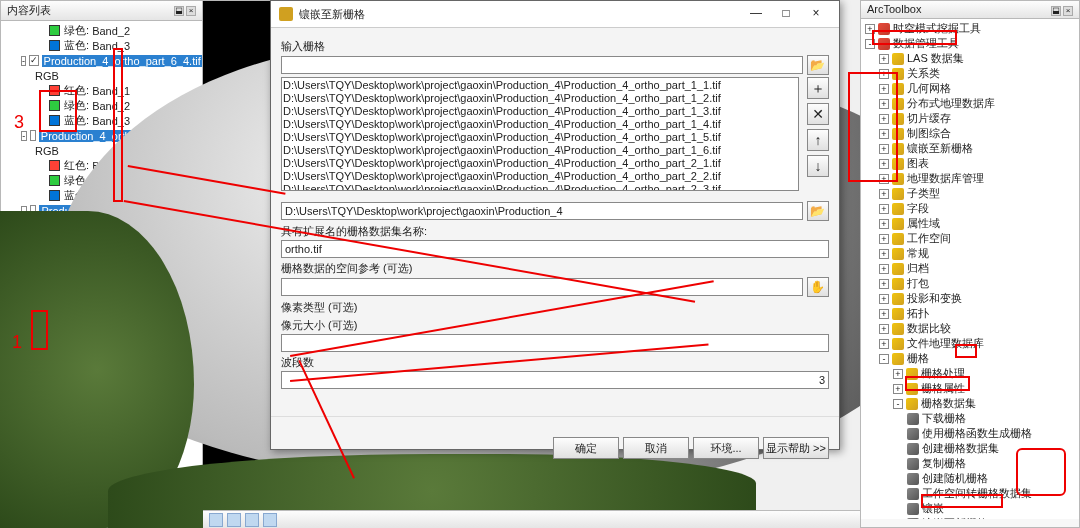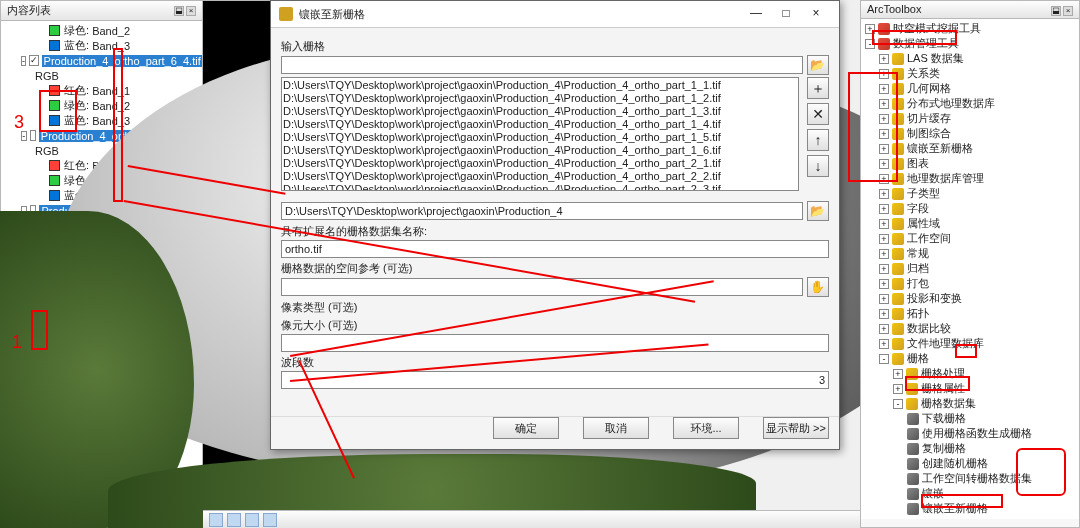--- a/index.html
+++ b/index.html
@@ -26,21 +26,21 @@
 .dialog .titlebar .wbtns span{display:inline-block;width:30px;height:18px;text-align:center;line-height:16px;font-size:12px}
 .dlg-body{padding:8px 10px 6px;height:388px;overflow:hidden}
 .dlg-body label{display:block;font-size:11px;margin:3px 0 1px}
 .dlg-body .fld{display:flex;align-items:center;margin-bottom:2px}
 .dlg-body input[type=text],.dlg-body select{flex:1;height:18px;border:1px solid #888;background:#fff;padding:0 3px;font-size:11px}
 .dlg-body .fbtn{width:22px;height:20px;margin-left:4px;border:1px solid #888;background:linear-gradient(#fdfdfd,#e0e0e0);text-align:center;line-height:18px;font-size:12px}
 .listbox{border:1px solid #888;background:#fff;height:114px;overflow:auto;margin-bottom:10px;font-size:11px;line-height:13px;padding:1px;white-space:nowrap;position:relative}
 .listbox .li{height:13px}
 .sidebtns{position:absolute;right:12px;top:60px;display:flex;flex-direction:column;gap:4px}
 .sidebtns .sb{width:22px;height:22px;border:1px solid #888;background:linear-gradient(#fdfdfd,#e0e0e0);text-align:center;line-height:20px;font-size:14px}
-.dlg-foot{padding:0 10px;display:flex;justify-content:flex-end;gap:24px;border-top:1px solid #ddd}
+.dlg-foot{padding:20px 10px;display:flex;justify-content:flex-end;gap:4px;border-top:1px solid #ddd}
 .dlg-foot button{min-width:66px;height:22px;border:1px solid #888;background:linear-gradient(#fdfdfd,#e0e0e0);font-size:11px}
 .atb{right:0;top:0;width:220px;height:528px}
 .atb-body{background:#fff;height:500px;overflow:hidden;padding:2px;font-size:11px}
 .atb-body .node{display:flex;align-items:center;height:15px;white-space:nowrap}
 .atb-body .exp{width:10px;height:10px;border:1px solid #888;margin-right:3px;text-align:center;line-height:8px;font-size:9px}
 .atb-body .tic{width:12px;height:12px;margin-right:3px;background:linear-gradient(135deg,#e74c3c,#c0392b);border-radius:2px;display:inline-block}
 .atb-body .tic.y{background:linear-gradient(135deg,#f1c40f,#d0a020)}
 .atb-body .tic.g{background:linear-gradient(135deg,#888,#555)}
 .atb-body .d0{padding-left:2px}.atb-body .d1{padding-left:16px}.atb-body .d2{padding-left:30px}.atb-body .d3{padding-left:44px}
 .redbox{position:absolute;border:2px solid #e00;pointer-events:none;z-index:20}
@@ -387,20 +387,24 @@
         <div class="node d3">
           <span class="tic g"></span>
           <span>下载栅格</span>
         </div>
         <div class="node d3">
           <span class="tic g"></span>
           <span>使用栅格函数生成栅格</span>
         </div>
         <div class="node d3">
           <span class="tic g"></span>
+          <span>创建栅格数据集</span>
+        </div>
+        <div class="node d3">
+          <span class="tic g"></span>
           <span>复制栅格</span>
         </div>
         <div class="node d3">
           <span class="tic g"></span>
           <span>创建随机栅格</span>
         </div>
         <div class="node d3">
           <span class="tic g"></span>
           <span>工作空间转栅格数据集</span>
         </div>

